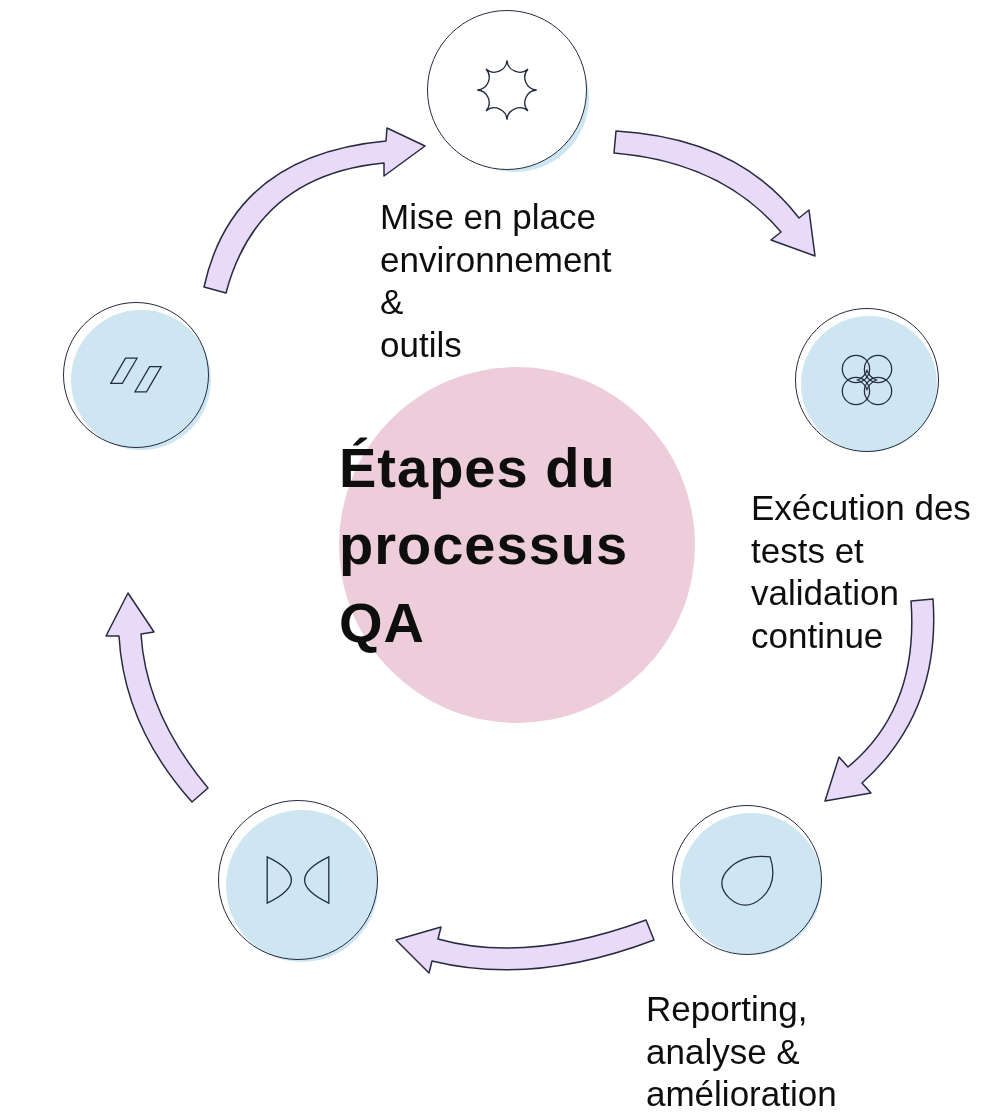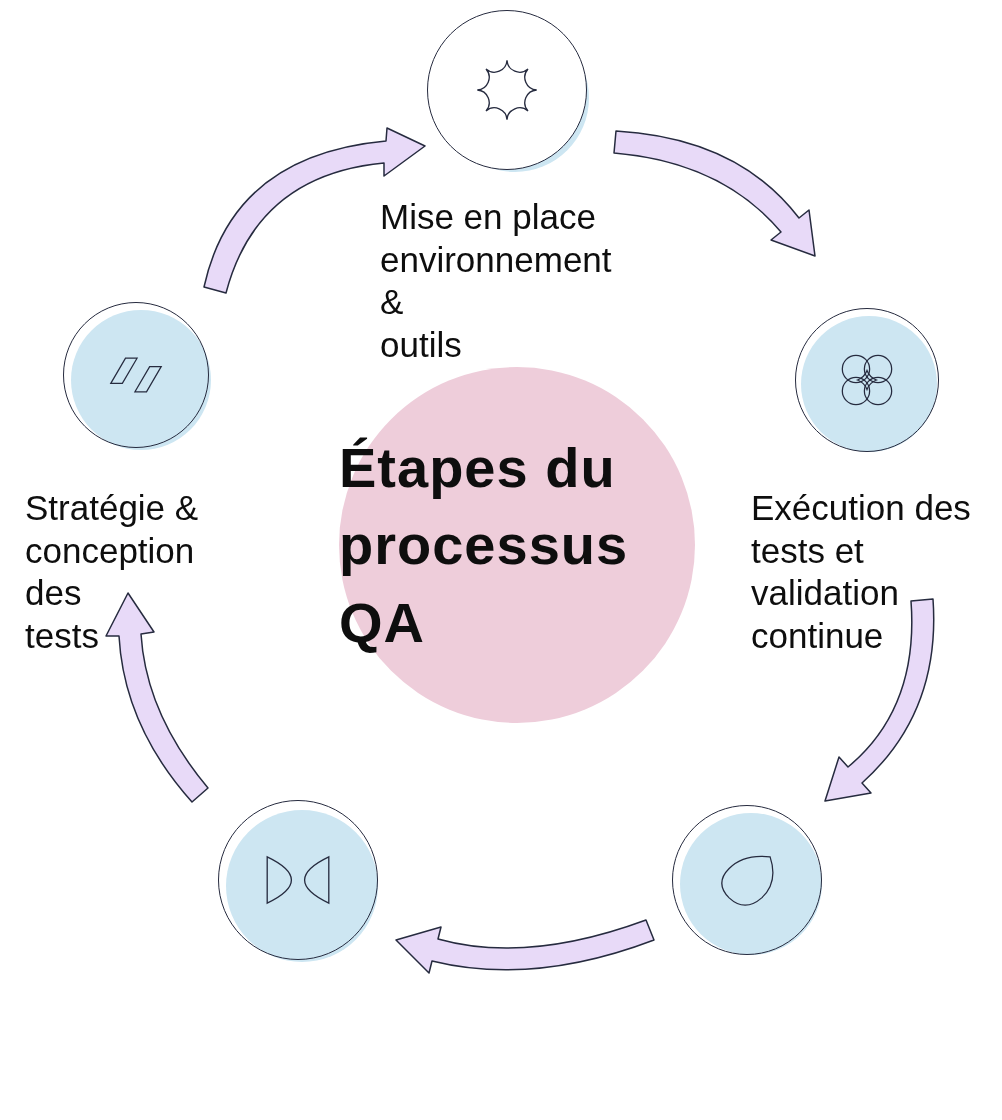--- a/index.html
+++ b/index.html
@@ -85,37 +85,37 @@
 continue</div>
 
   <div class="node" style="left:672px;top:805px;width:150px;height:150px">
     <div class="blob" style="left:8px;top:8px;width:142px;height:142px"></div>
     <div class="ring">
       <svg class="icon" width="84" height="84" viewBox="-40 -40 80 80">
         <path d="M 22 -22 Q 30 2 14 17 Q -2 31 -17 17 Q -31 3 -17 -11 Q -3 -25 22 -22 Z"></path>
       </svg>
     </div>
   </div>
+  <div class="step-label" style="left:756px;top:988px;width:220px">Reporting,
+analyse &amp;
+amélioration</div>
 
   <div class="node" style="left:218px;top:800px;width:160px;height:160px">
     <div class="blob" style="left:8px;top:10px;width:152px;height:152px"></div>
     <div class="ring">
       <svg class="icon" width="88" height="88" viewBox="-40 -40 80 80">
         <path d="M -28 -21 Q 16 0 -28 21 Z"></path>
         <path d="M 28 -21 Q -16 0 28 21 Z"></path>
       </svg>
     </div>
   </div>
 
   <div class="node" style="left:63px;top:302px;width:146px;height:146px">
     <div class="blob" style="left:8px;top:8px;width:140px;height:140px"></div>
     <div class="ring">
       <svg class="icon" width="84" height="84" viewBox="-40 -40 80 80">
         <path d="M -24 8 L -10 -16 L 1 -16 L -13 8 Z"></path>
         <path d="M -1 16 L 13 -8 L 24 -8 L 10 16 Z"></path>
       </svg>
     </div>
   </div>
-  <div class="step-label" style="left:140px;top:487px;width:230px">Stratégie &amp;
-conception des
-tests</div>
 
 </div>
 
 </body></html>

